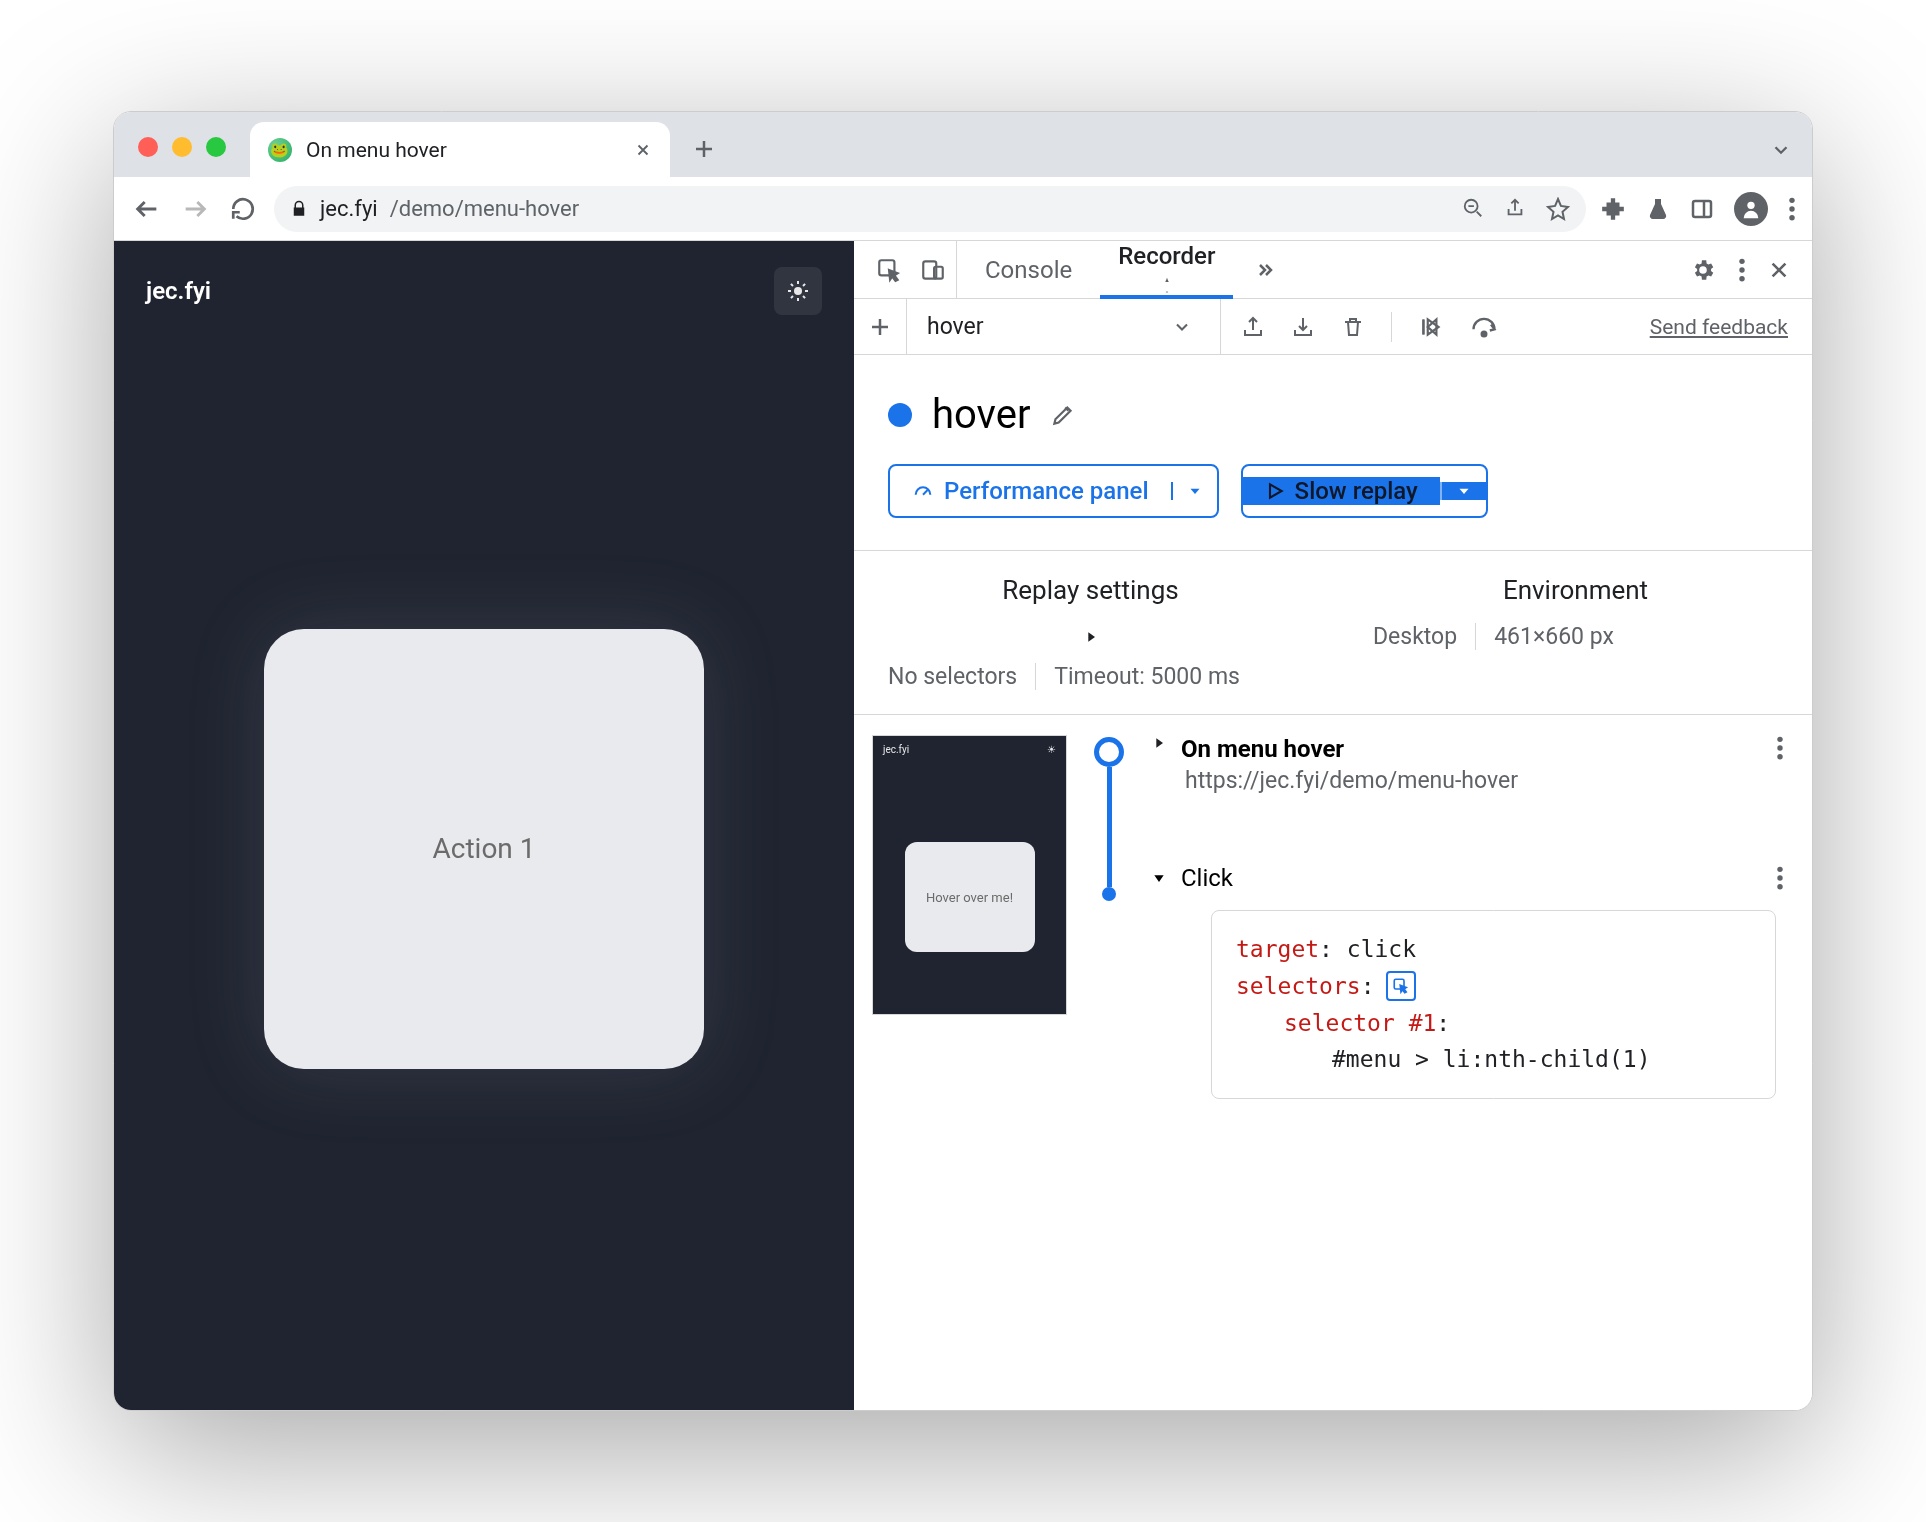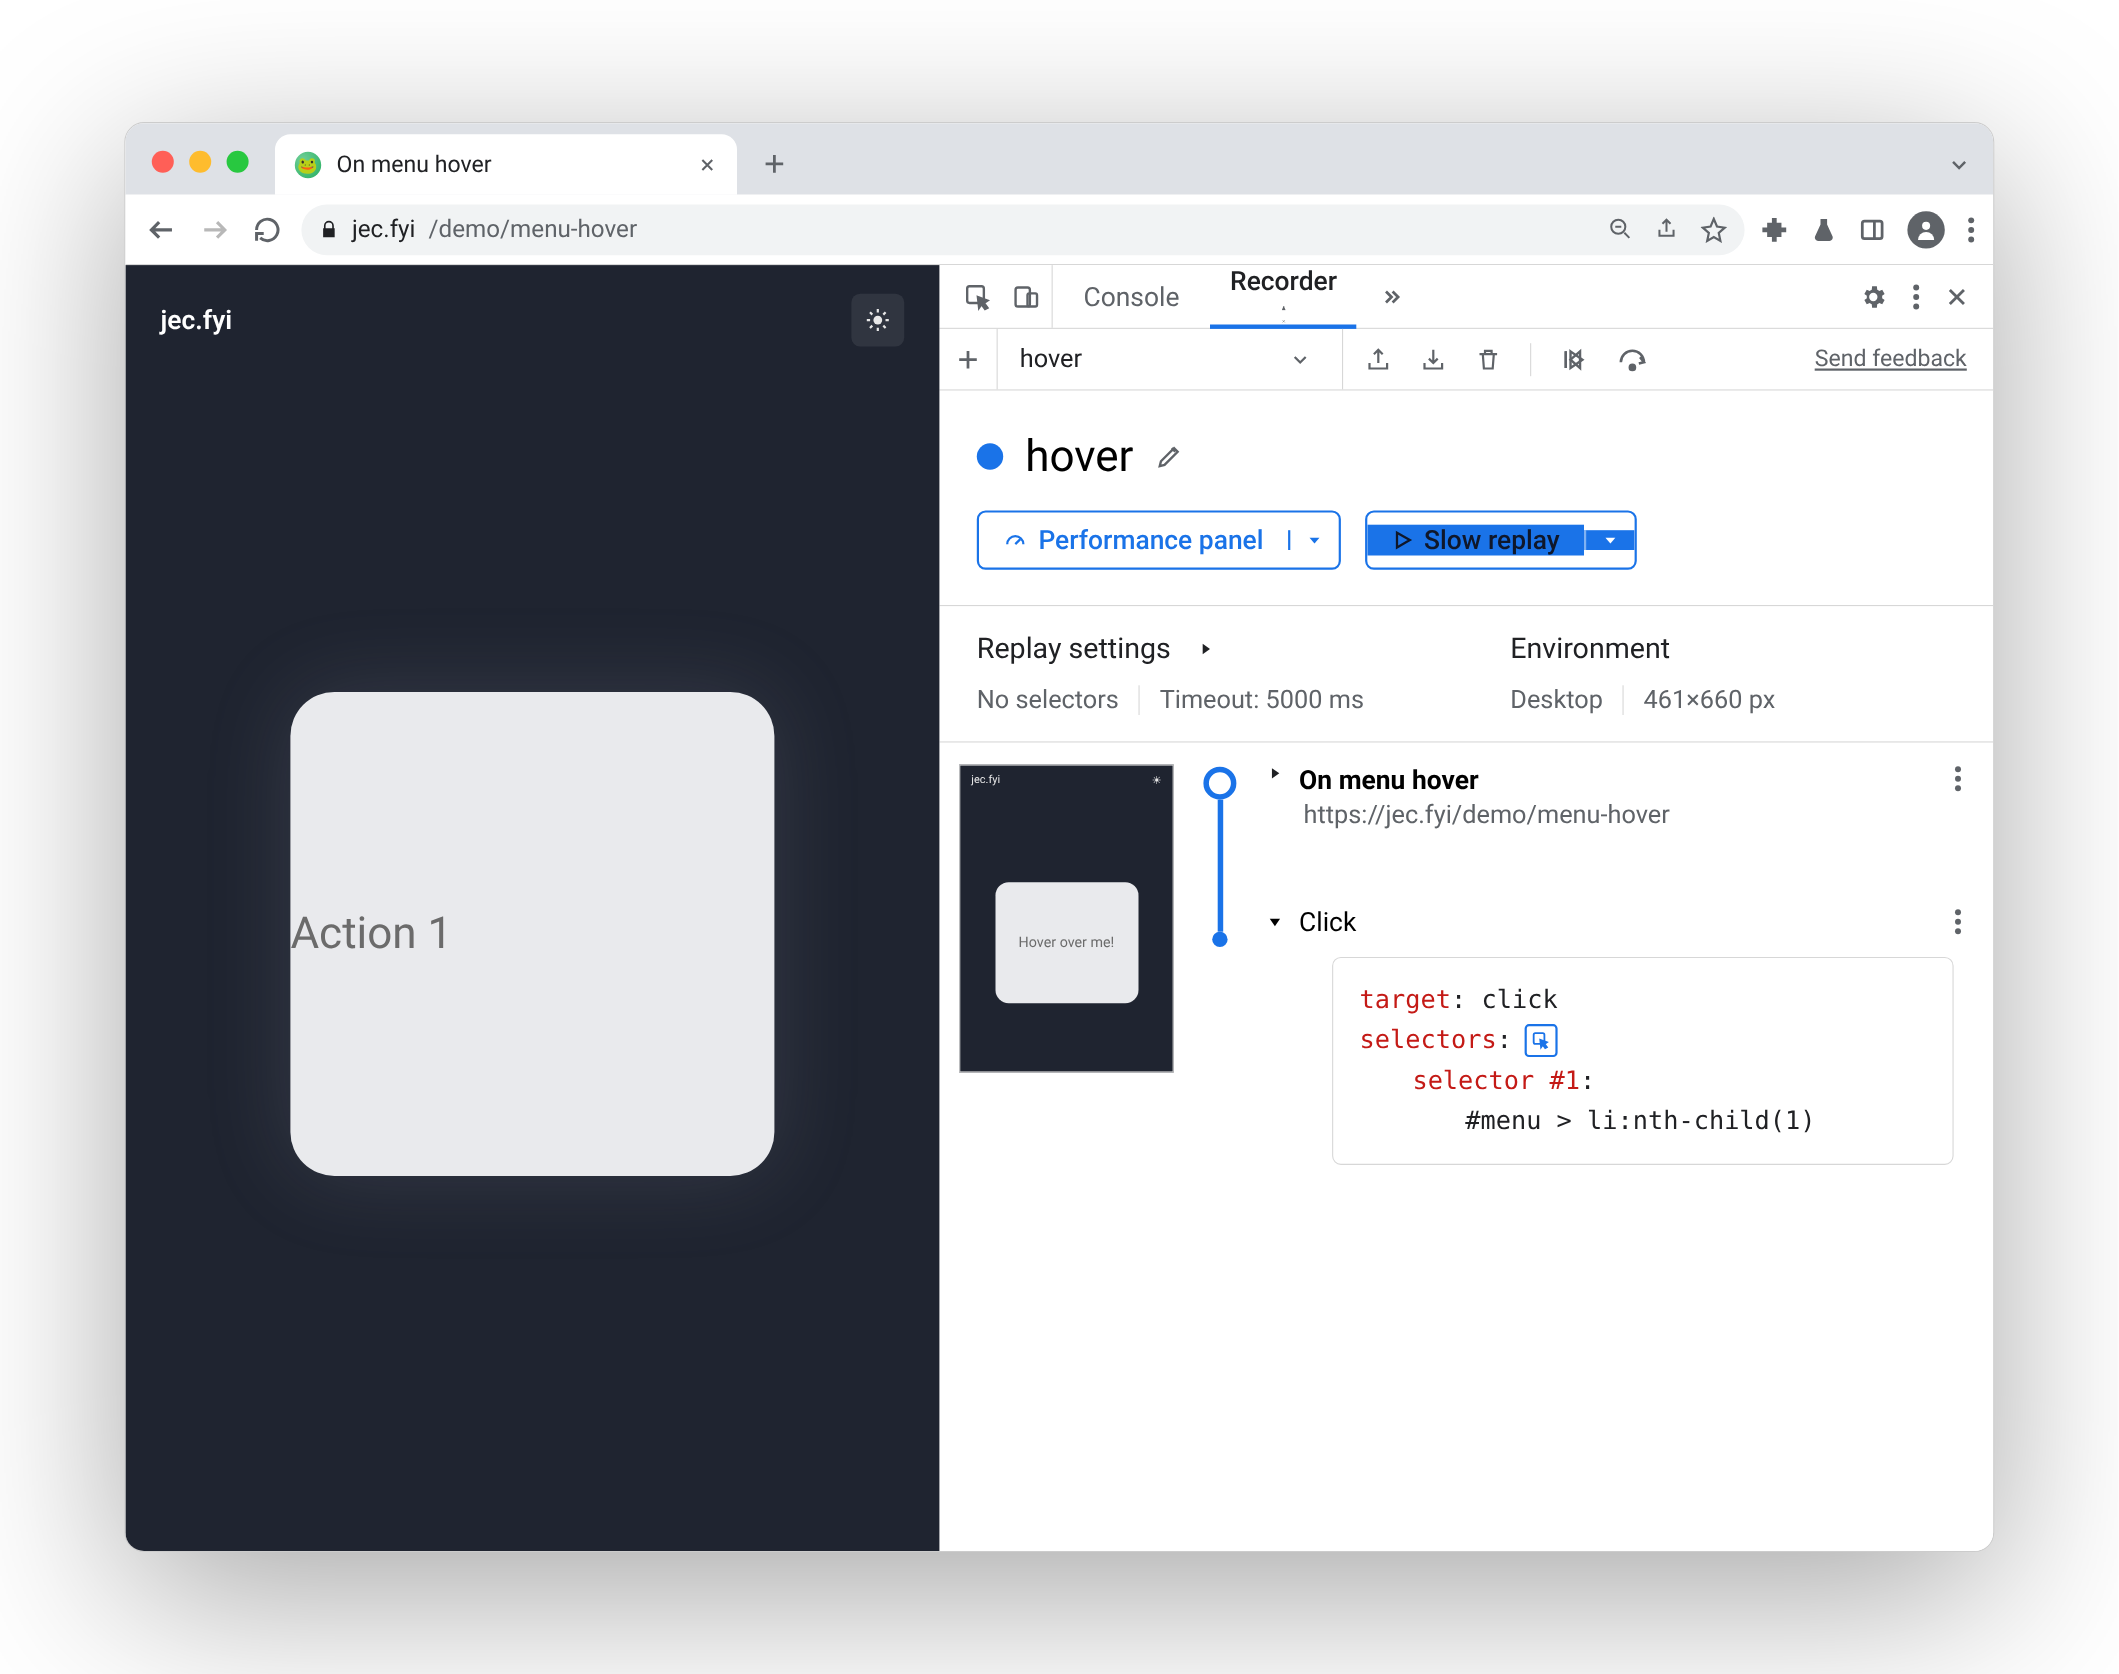--- a/index.html
+++ b/index.html
@@ -128,23 +128,23 @@
     display: flex; align-items: center; justify-content: center;
     color: #e8e8e8;
   }
   .card {
     position: absolute;
     left: 50%; top: 52%;
     transform: translate(-50%, -50%);
     width: 440px; height: 440px;
     background: #e9eaed;
     border-radius: 40px;
-    display: flex; align-items: center; 
+    display: flex; align-items: center; justify-content: center;
     color: #6b6b6b;
-    font-size: 40px;
+    font-size: 28px;
     box-shadow: 0 0 80px rgba(180,180,200,0.15);
   }
   
   .devtools {
     flex: 1;
     display: flex;
     flex-direction: column;
     min-width: 0;
     background: #fff;
   }
@@ -225,20 +225,21 @@
     display: flex;
     padding: 24px 34px;
     gap: 80px;
     border-bottom: 1px solid var(--border);
   }
   .settings-col { flex: 1; }
   .settings .head {
     font-size: 26px; color: #202124;
     display: flex; align-items: center; gap: 24px;
     margin-bottom: 18px;
+    flex-direction: column;
   }
   .settings .values {
     font-size: 23px; color: var(--text-grey);
     display: flex; gap: 18px;
   }
   .settings .values .vsep { width: 1px; background: var(--border); }
   
   .steps { padding: 20px 18px 20px 18px; display: flex; gap: 22px; }
   .thumb {
     width: 195px; height: 280px;

